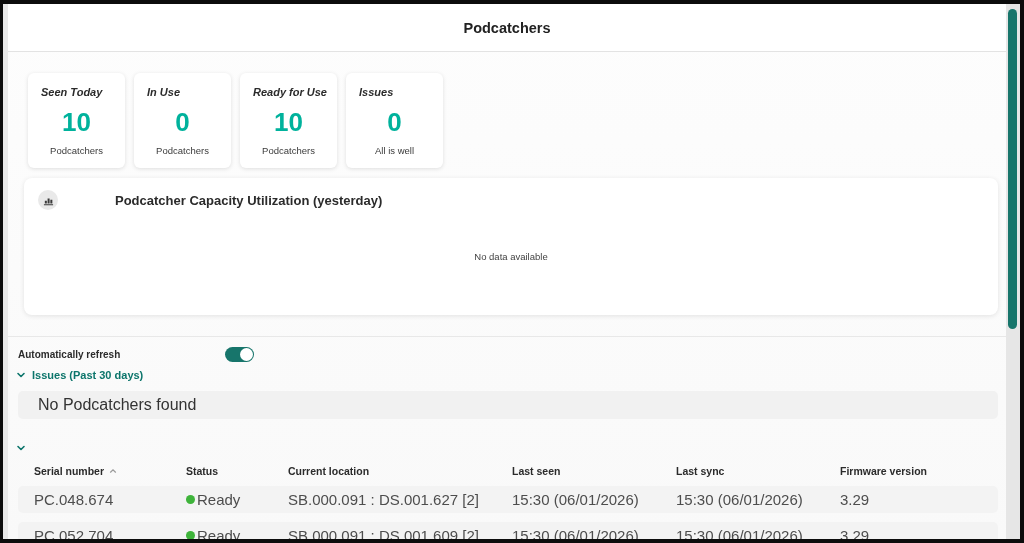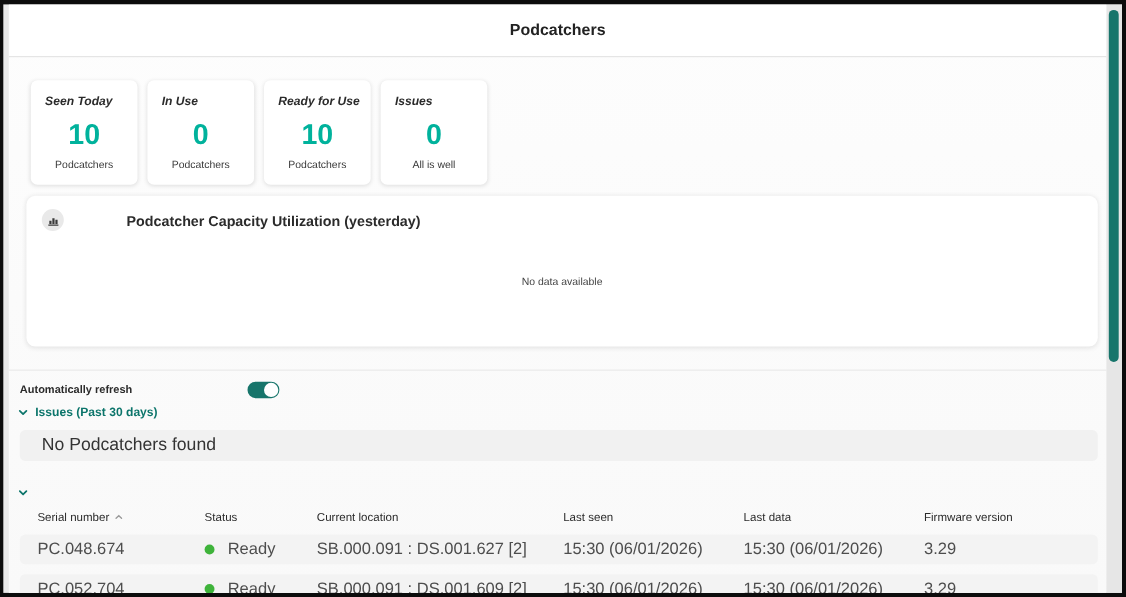--- a/index.html
+++ b/index.html
@@ -76,28 +76,28 @@
   .chev { flex: none; display: flex; }
 
   .empty-box {
     margin: 9px 8px 0 10px; height: 28px; background: #f1f1f1; border-radius: 5px;
     display: flex; align-items: center; padding-left: 20px; font-size: 16px; color: #333;
   }
 
   
   .cols { display: grid; grid-template-columns: 152px 102px 224px 164px 164px 1fr; align-items: center; }
   .thead { margin: 7px 8px 0 10px; padding-left: 16px; height: 17px; }
-  .th { font-size: 10.5px; font-weight: normal; color: #2b2b2b; display: flex; align-items: center; gap: 5px; white-space: nowrap; }
+  .th { font-size: 10.5px; font-weight: bold; color: #2b2b2b; display: flex; align-items: center; gap: 5px; white-space: nowrap; }
   .trow {
     margin: 7px 8px 0 10px; padding-left: 16px; height: 27px;
     background: #f3f3f3; border-radius: 5px; font-size: 15px; color: #4d4d4d; cursor: pointer;
   }
   .trow.second { margin-top: 9px; }
   .cell { white-space: nowrap; }
-  .status-cell { display: flex; align-items: center; gap: 12px; }
+  .status-cell { display: flex; align-items: center; gap: 2px; }
   .dot { width: 9px; height: 9px; border-radius: 50%; background: #3eb33a; flex: none; }
 </style>
 </head>
 <body>
 
 <div class="viewport">
 
   <div class="page">
 
     <div class="header">
@@ -182,21 +182,21 @@
         <div class="th">
             <span>Status</span>
           </div>
         <div class="th">
             <span>Current location</span>
           </div>
         <div class="th">
             <span>Last seen</span>
           </div>
         <div class="th">
-            <span>Last data</span>
+            <span>Last sync</span>
           </div>
         <div class="th">
             <span>Firmware version</span>
           </div>
       </div>
 
       <div class="trow cols">
         <div class="cell">PC.048.674</div>
         <div class="cell status-cell">
           <span class="dot"></span>

